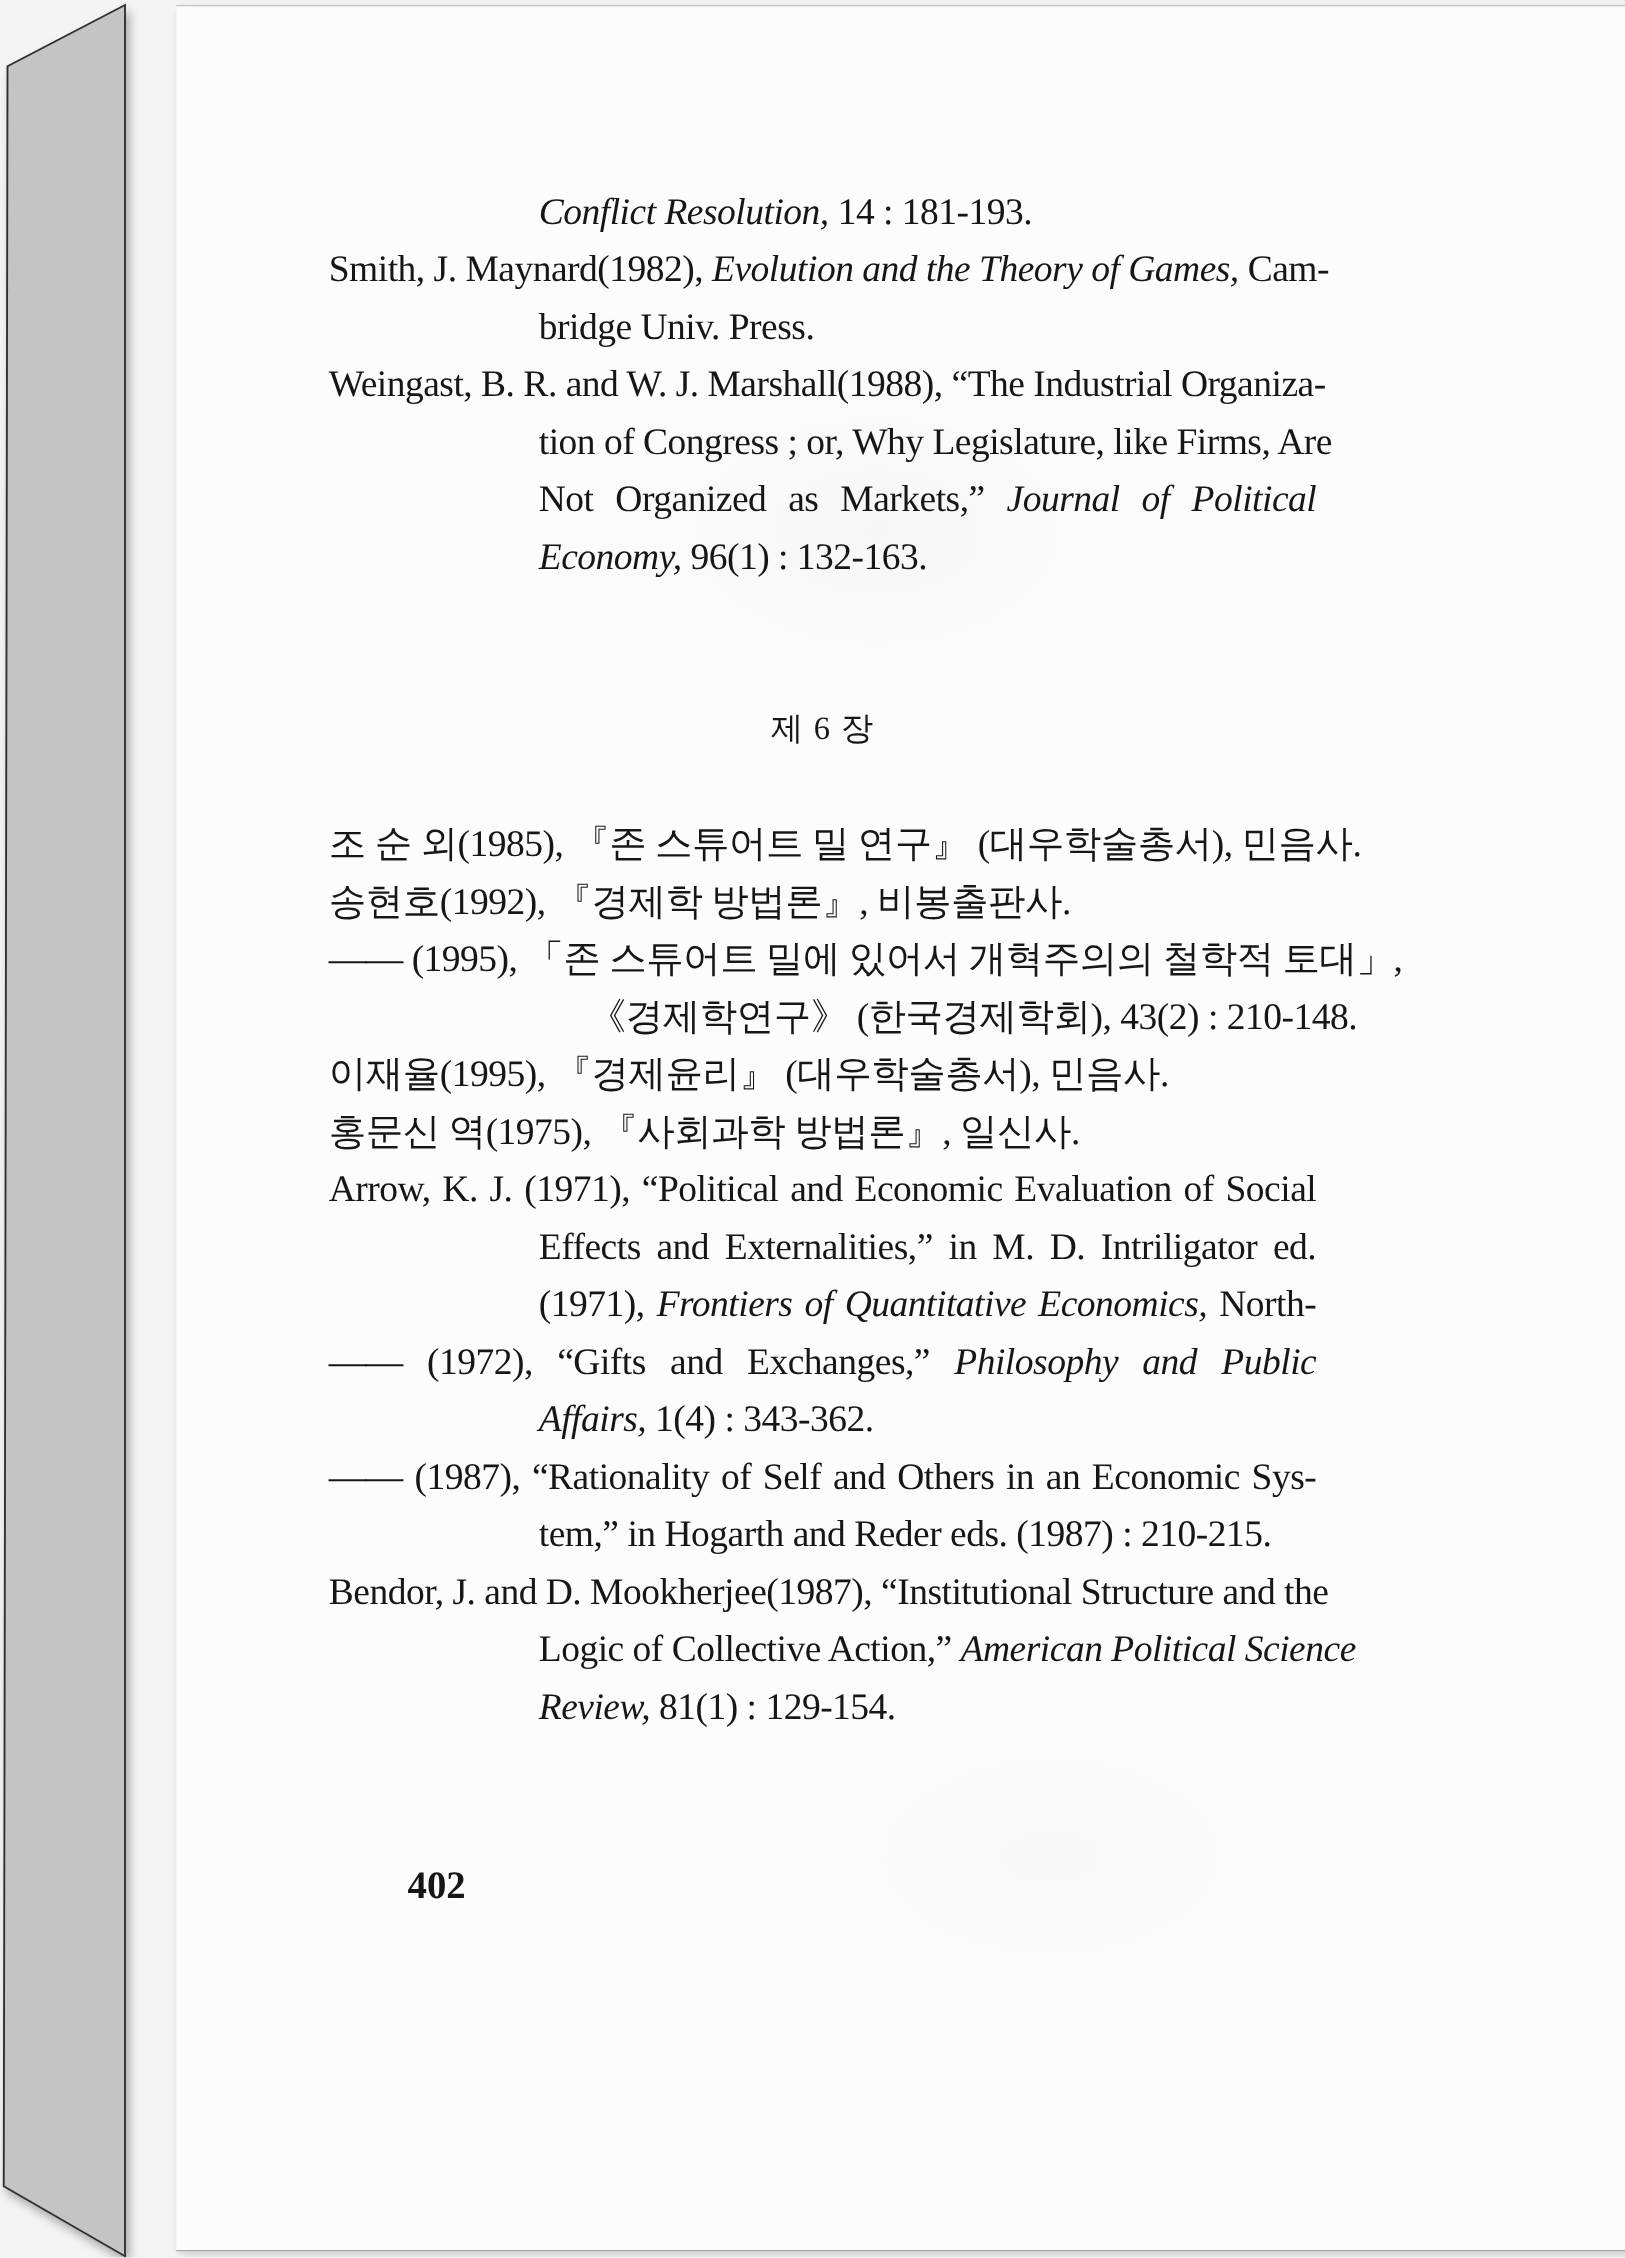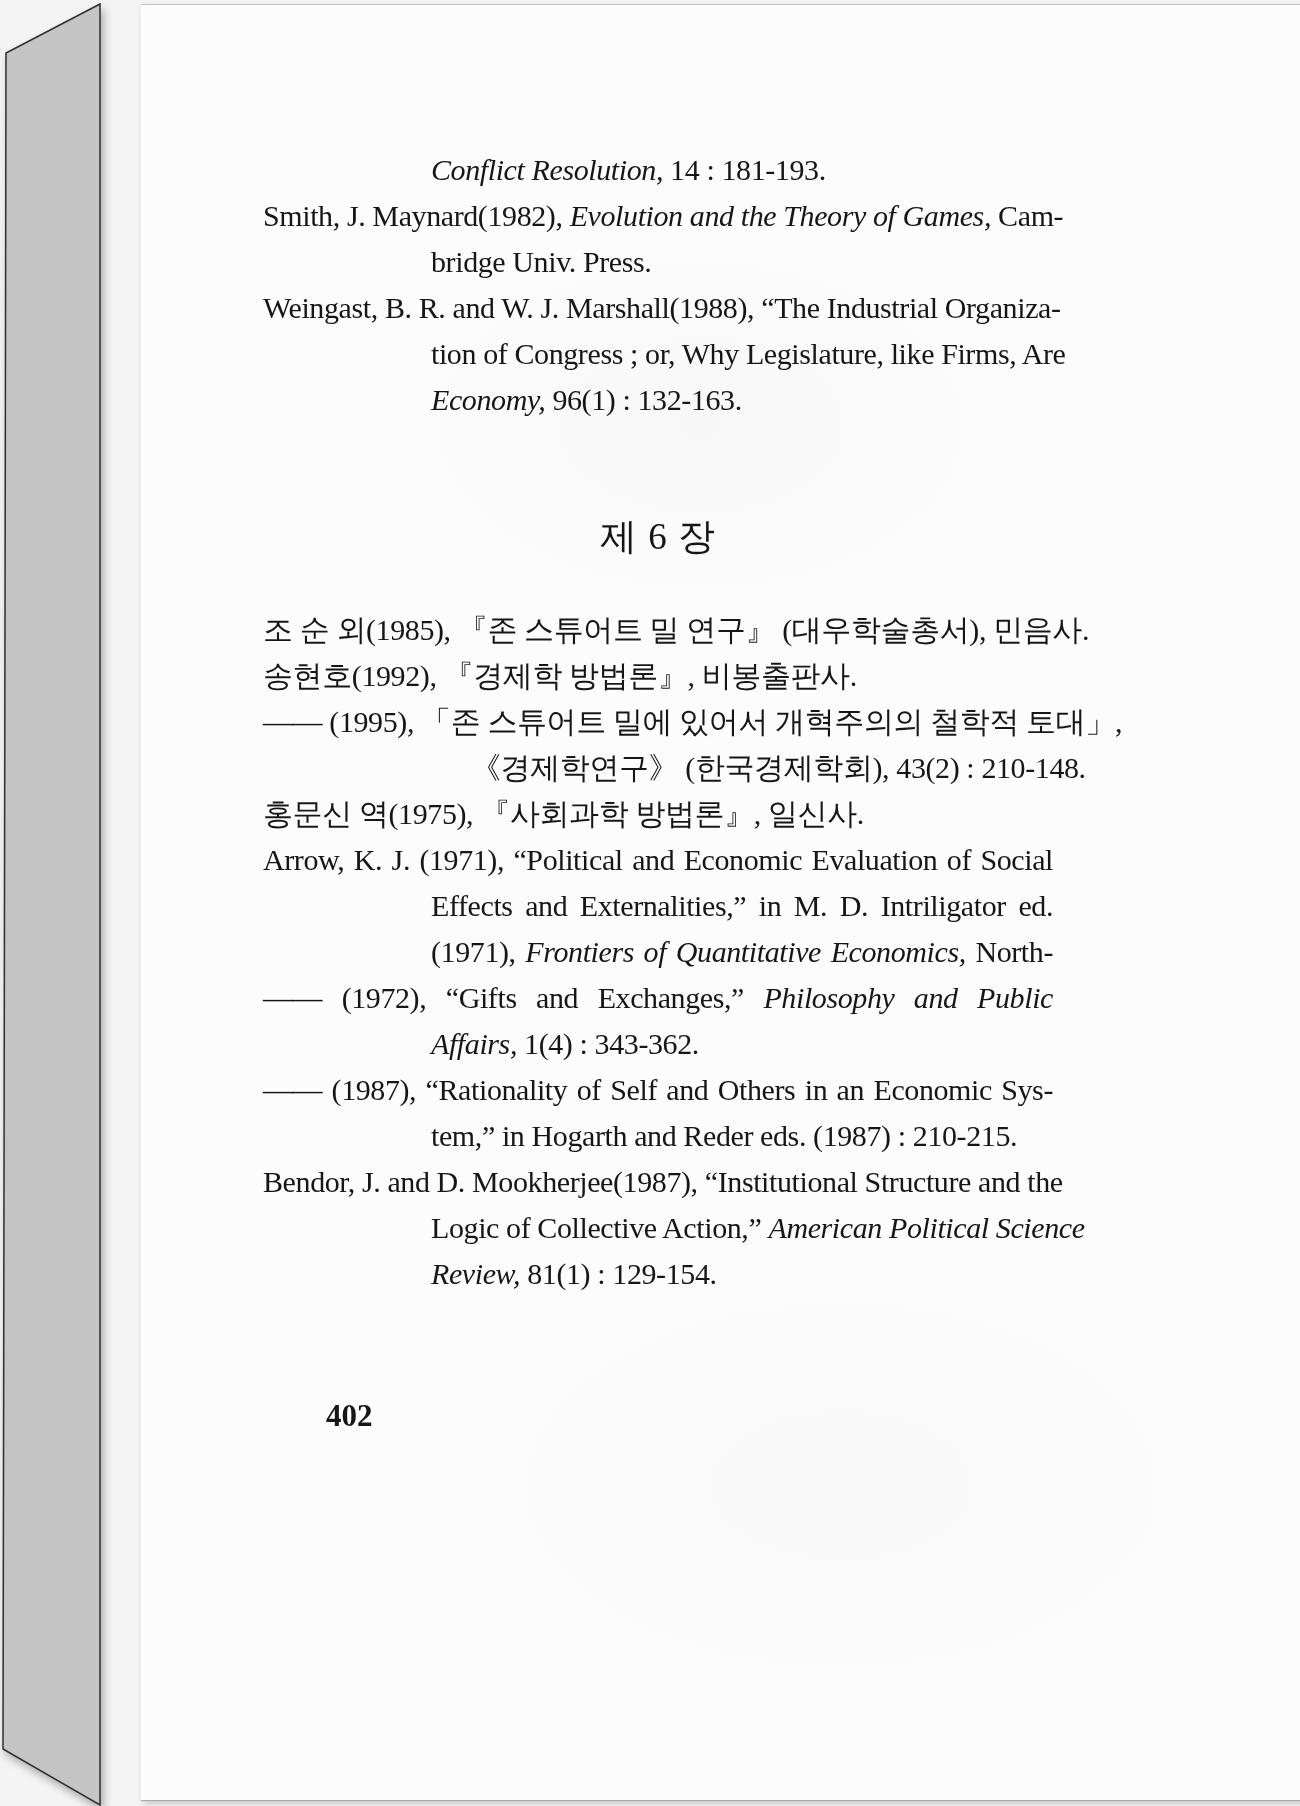--- a/index.html
+++ b/index.html
@@ -32,21 +32,21 @@
   }
   .line{
     line-height:46px;height:46px;white-space:nowrap;
   }
   .line.j{text-align:justify;text-align-last:justify;}
   .line.cont{padding-left:168px;}
   .line.cont2{padding-left:208px;}
   .it{font-style:italic;}
   .chapter{
     margin:91px 0 0 0;padding:0;
-    font-size:37px;font-weight:normal;
+    font-size:26px;font-weight:normal;
     text-align:center;line-height:46px;height:46px;
     letter-spacing:1px;
   }
   #refs-main{margin-top:47px;}
   .pagenum{
     margin-top:99px;padding-left:63px;
     font-weight:bold;font-size:31px;line-height:40px;
     letter-spacing:0;
   }
 </style>
@@ -61,30 +61,32 @@
 
   <div class="page">
     <div class="content">
 
       <div id="refs-top">
           <div class="line cont"><span class="seg it">Conflict Resolution,</span><span class="seg"> 14 : 181-193.</span></div>
           <div class="line entry j"><span class="seg">Smith, J. Maynard(1982), </span><span class="seg it">Evolution and the Theory of Games,</span><span class="seg"> Cam-</span></div>
           <div class="line cont"><span class="seg">bridge Univ. Press.</span></div>
           <div class="line entry j"><span class="seg">Weingast, B. R. and W. J. Marshall(1988), “The Industrial Organiza-</span></div>
           <div class="line cont j"><span class="seg">tion of Congress ; or, Why Legislature, like Firms, Are</span></div>
+          <div class="line cont j"><span class="seg">Not Organized as Markets,” </span><span class="seg it">Journal of Political</span></div>
           <div class="line cont"><span class="seg it">Economy,</span><span class="seg"> 96(1) : 132-163.</span></div>
         </div>
 
       <h2 class="chapter">제 6 장</h2>
 
       <div id="refs-main">
           <div class="line entry j"><span class="seg">조 순 외(1985), 『존 스튜어트 밀 연구』 (대우학술총서), 민음사.</span></div>
           <div class="line entry"><span class="seg">송현호(1992), 『경제학 방법론』, 비봉출판사.</span></div>
           <div class="line entry j"><span class="seg">—— (1995), 「존 스튜어트 밀에 있어서 개혁주의의 철학적 토대」,</span></div>
           <div class="line cont2 j"><span class="seg">《경제학연구》 (한국경제학회), 43(2) : 210-148.</span></div>
+          <div class="line entry"><span class="seg">이재율(1995), 『경제윤리』 (대우학술총서), 민음사.</span></div>
           <div class="line entry"><span class="seg">홍문신 역(1975), 『사회과학 방법론』, 일신사.</span></div>
           <div class="line entry j"><span class="seg">Arrow, K. J. (1971), “Political and Economic Evaluation of Social</span></div>
           <div class="line cont j"><span class="seg">Effects and Externalities,” in M. D. Intriligator ed.</span></div>
           <div class="line cont j"><span class="seg">(1971), </span><span class="seg it">Frontiers of Quantitative Economics,</span><span class="seg"> North-</span></div>
           <div class="line entry j"><span class="seg">—— (1972),  “Gifts and Exchanges,” </span><span class="seg it">Philosophy and Public</span></div>
           <div class="line cont"><span class="seg it">Affairs,</span><span class="seg"> 1(4) : 343-362.</span></div>
           <div class="line entry j"><span class="seg">—— (1987), “Rationality of Self and Others in an Economic Sys-</span></div>
           <div class="line cont"><span class="seg">tem,” in Hogarth and Reder eds. (1987) : 210-215.</span></div>
           <div class="line entry j"><span class="seg">Bendor, J. and D. Mookherjee(1987), “Institutional Structure and the</span></div>
           <div class="line cont j"><span class="seg">Logic of Collective Action,” </span><span class="seg it">American Political Science</span></div>

